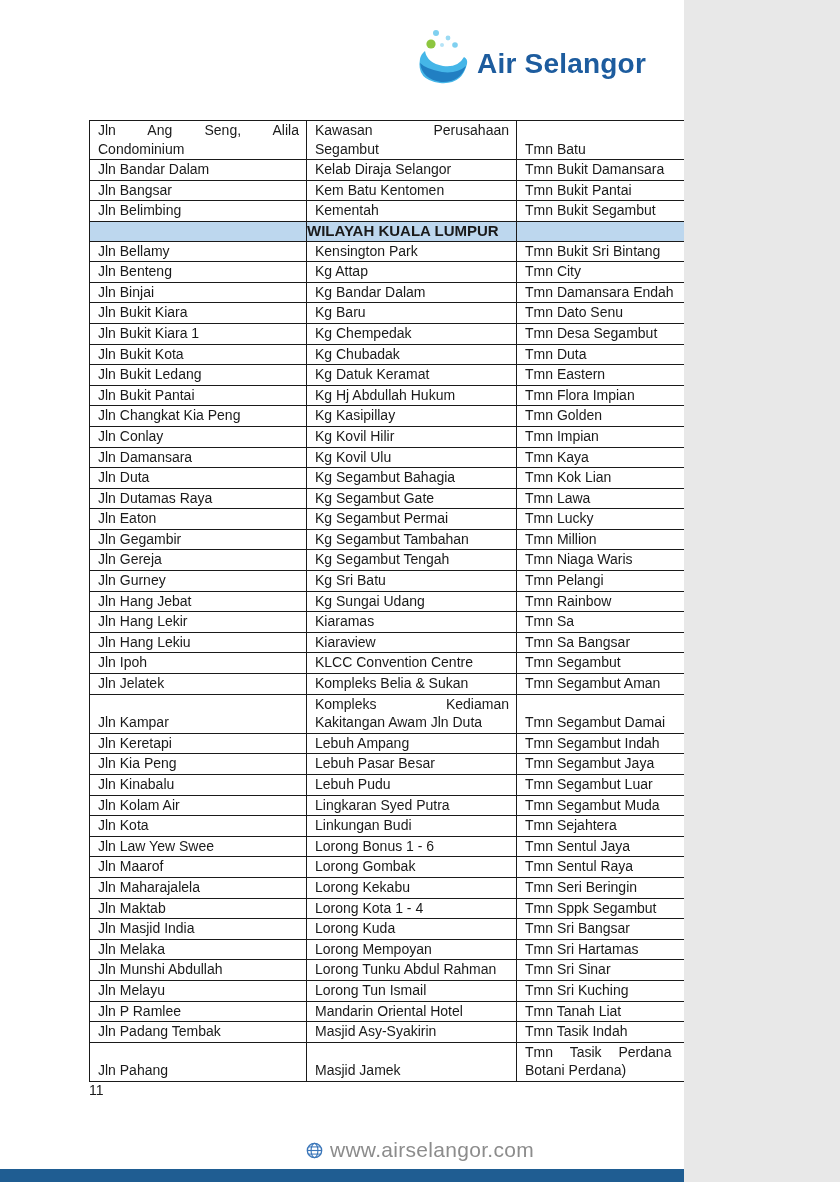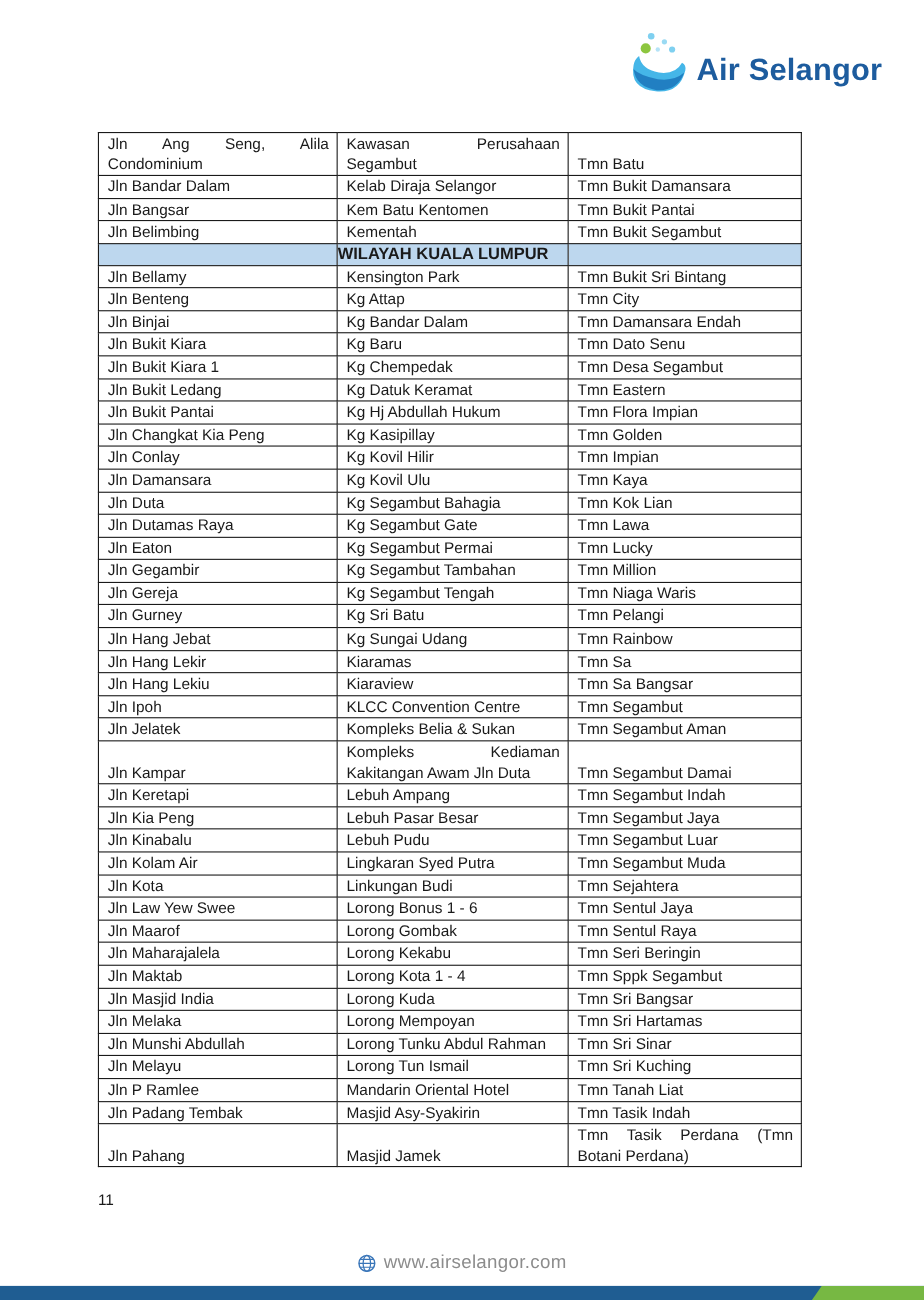--- a/index.html
+++ b/index.html
@@ -9,21 +9,21 @@
     --bar-blue:#1F5D92;
     --bar-green:#77B843;
     --logo-blue:#1D5C9E;
     --footer-text:#8C8C8C;
     --globe-blue:#3A76B9;
   }
   *{margin:0;padding:0;box-sizing:border-box;}
   html,body{background:#e8e8e8;}
   .page{
     position:relative;
-    width:840px;height:1182px;
+    width:684px;height:1182px;
     background:#ffffff;
     overflow:hidden;
     font-family:"Liberation Sans", sans-serif;
     color:var(--text);
   }
   
   .logo{
     position:absolute;top:28px;right:38px;
     display:flex;align-items:center;gap:8px;
   }
@@ -63,21 +63,21 @@
     position:absolute;left:89px;top:1068px;width:639px;
     font-size:14px;margin-top:14px;
   }
   
   .site-footer{
     position:absolute;left:0;top:1138px;width:840px;
     display:flex;justify-content:center;align-items:center;gap:7px;
   }
   .globe{width:17px;height:17px;display:block;}
   .site-url{
-    font-size:17px;color:var(--footer-text);
+    font-size:21px;color:var(--footer-text);
     letter-spacing:0.3px;text-decoration:none;
   }
   
   .bottom-bar{
     position:absolute;left:0;bottom:0;width:840px;height:13px;
     background:var(--bar-blue);
   }
   .bottom-bar .green-cap{
     position:absolute;right:0;top:0;height:13px;width:102px;
     background:var(--bar-green);
@@ -153,20 +153,25 @@
         </tr>
         <tr>
           <td>Jln Bukit Kiara</td>
           <td>Kg Baru</td>
           <td>Tmn Dato Senu</td>
         </tr>
         <tr>
           <td>Jln Bukit Kiara 1</td>
           <td>Kg Chempedak</td>
           <td>Tmn Desa Segambut</td>
+        </tr>
+        <tr>
+          <td>Jln Bukit Kota</td>
+          <td>Kg Chubadak</td>
+          <td>Tmn Duta</td>
         </tr>
         <tr>
           <td>Jln Bukit Ledang</td>
           <td>Kg Datuk Keramat</td>
           <td>Tmn Eastern</td>
         </tr>
         <tr>
           <td>Jln Bukit Pantai</td>
           <td>Kg Hj Abdullah Hukum</td>
           <td>Tmn Flora Impian</td>

